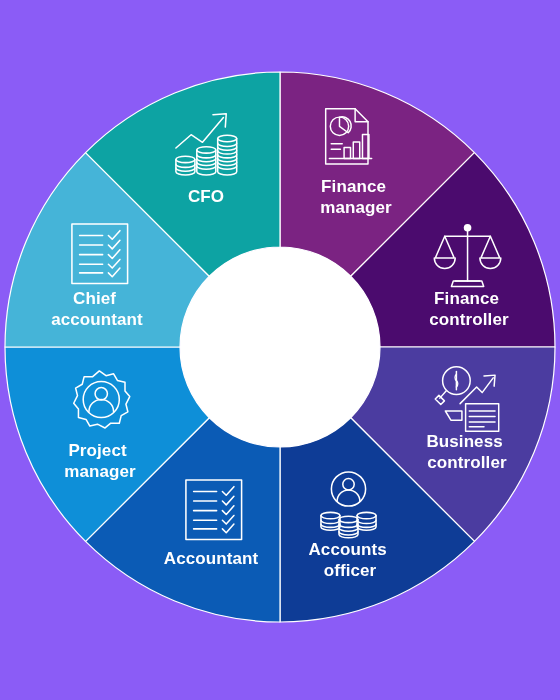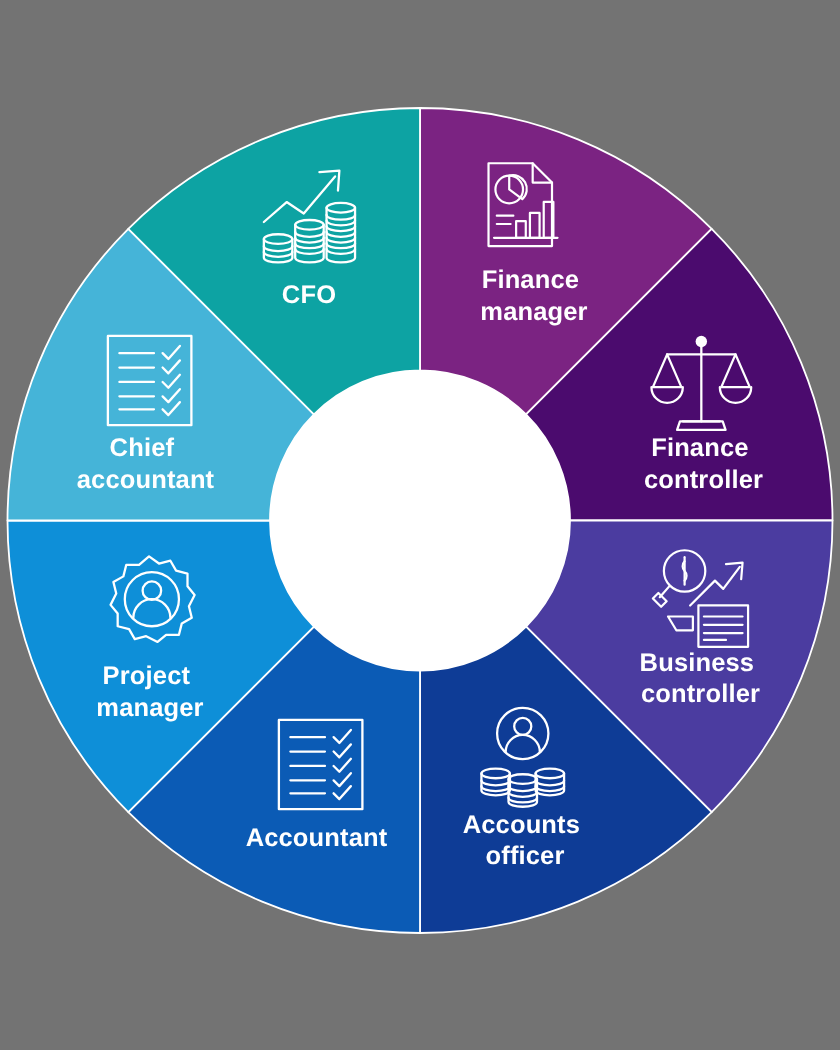--- a/index.html
+++ b/index.html
@@ -11,21 +11,21 @@
   body {
     width: 560px;
     height: 700px;
     font-family: "Liberation Sans", sans-serif;
     overflow: hidden;
   }
   #wheel-figure {
     position: relative;
     width: 560px;
     height: 700px;
-    background: #737373;
+    background: #8b5cf6;
   }
   #wheel-svg {
     position: absolute;
     left: 0;
     top: 0;
     width: 560px;
     height: 700px;
     display: block;
   }
   .segment-path {

